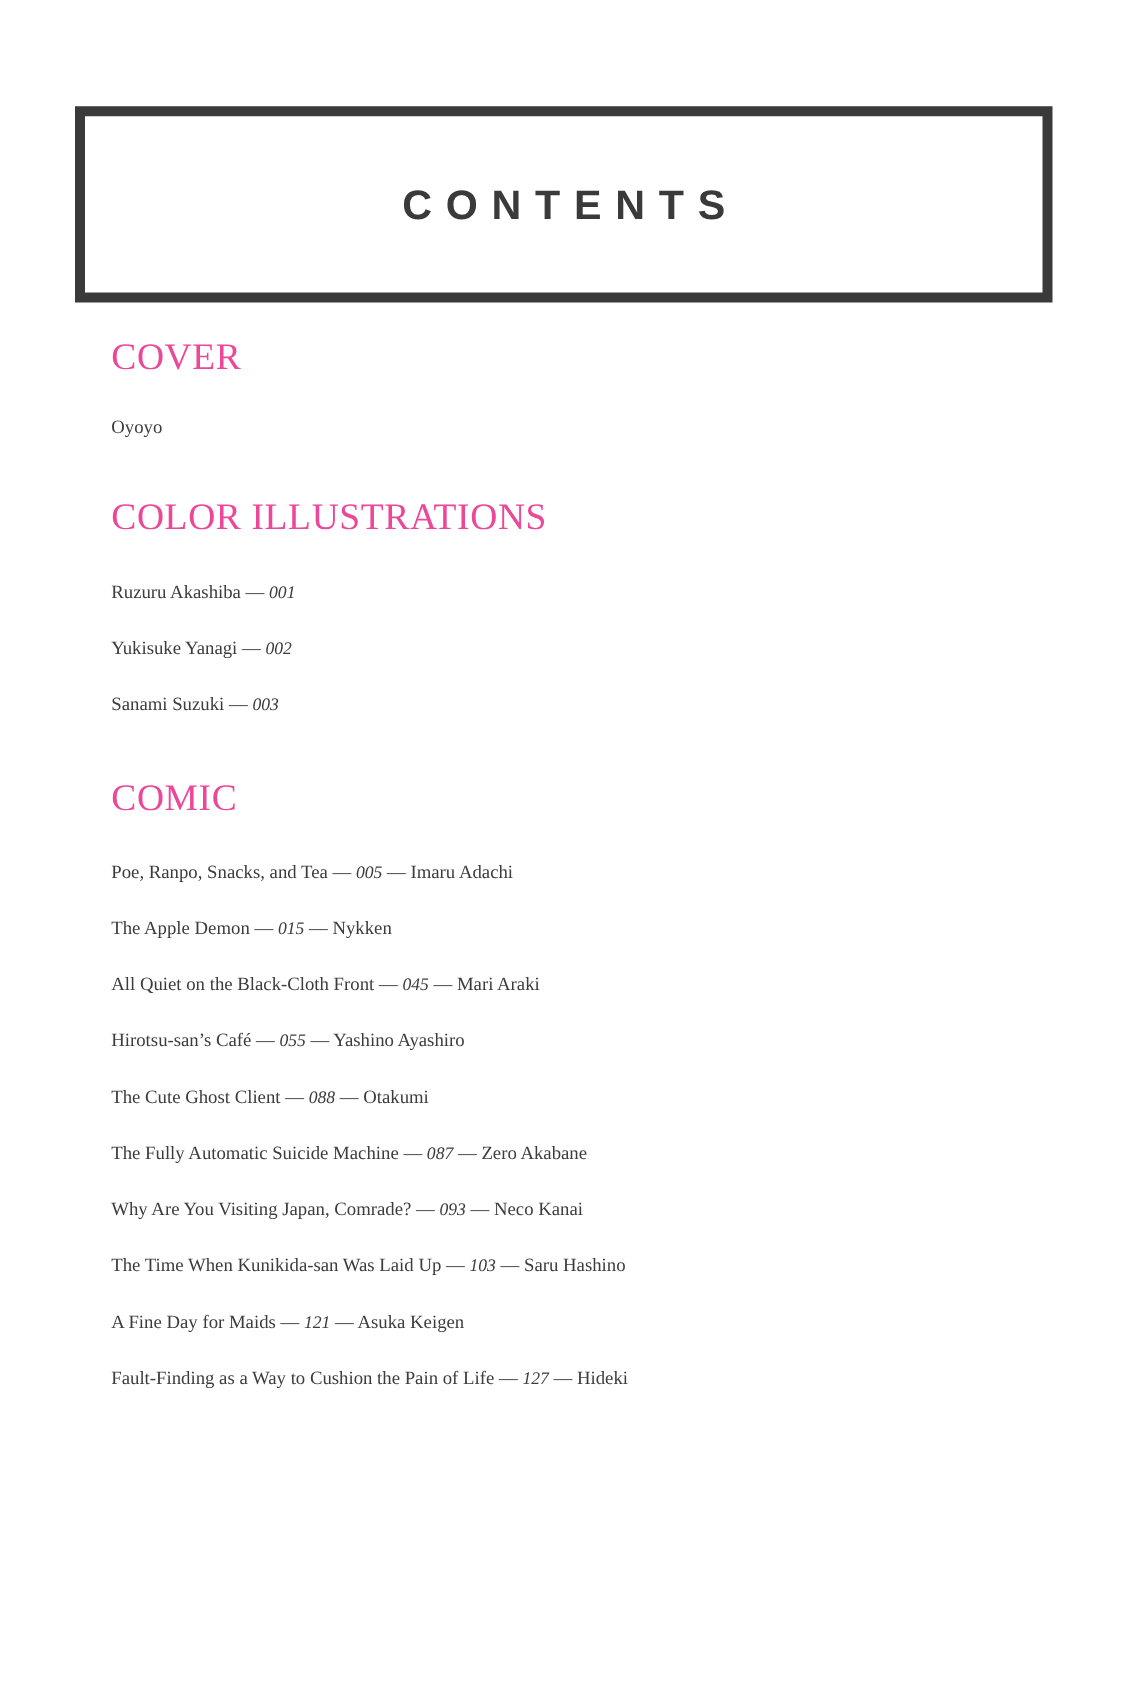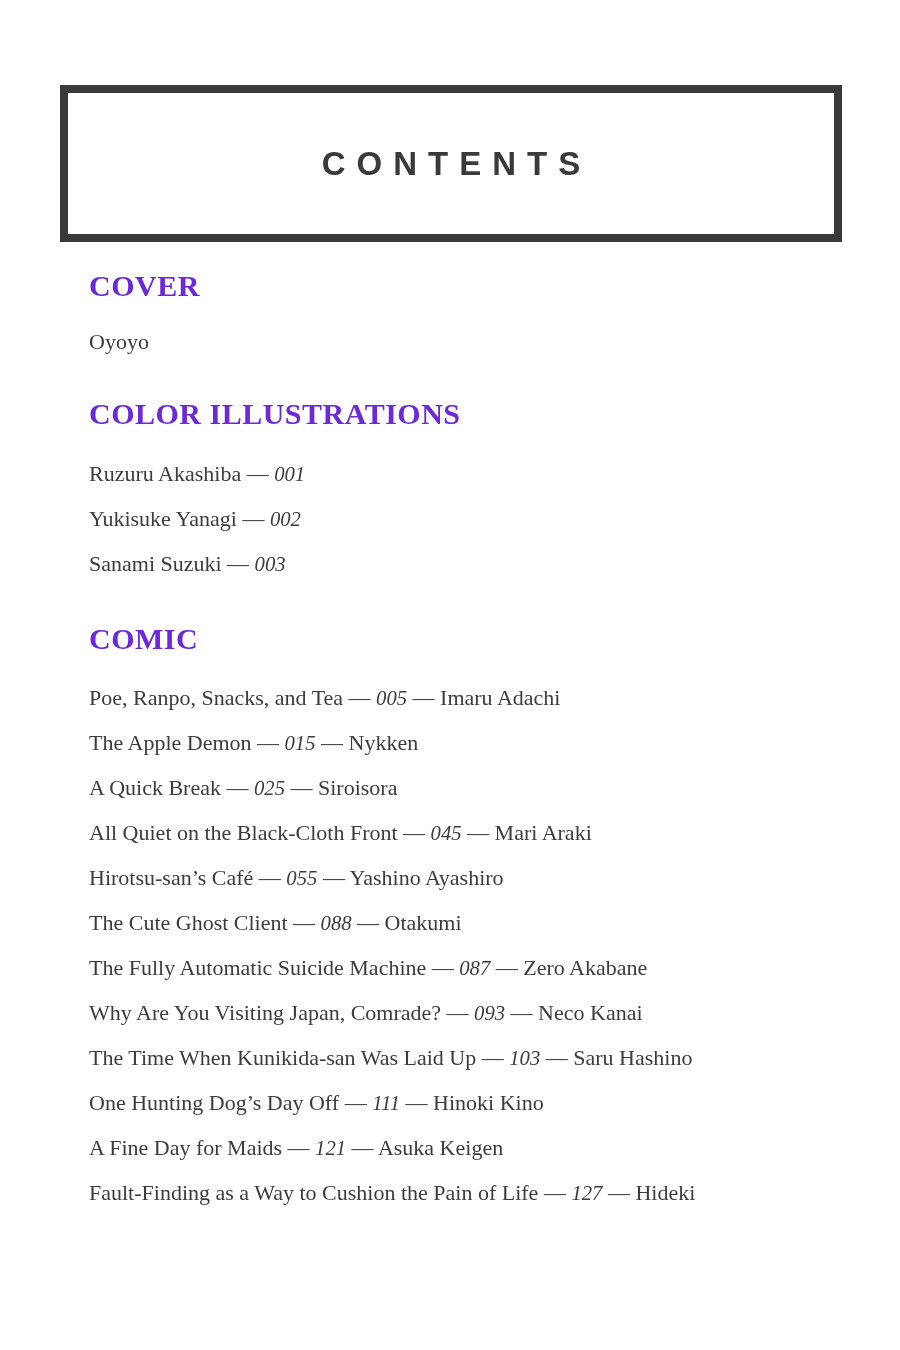--- a/index.html
+++ b/index.html
@@ -32,34 +32,34 @@
     letter-spacing: 11px;
     padding-left: 11px; 
     color: #3a3a3a;
     margin: 0;
   }
   .toc {
     padding-left: 29px;
     padding-right: 20px;
   }
   .section-heading {
-    font-weight: 700;
+    font-weight: 400;
     font-size: 30px;
     line-height: 36px;
     letter-spacing: 0.5px;
-    color: #6d28d9;
+    color: #ec4899;
     margin: 0;
   }
   .entries {
     list-style: none;
     margin: 0;
     padding: 0;
   }
   .entry {
-    font-size: 22px;
+    font-size: 15px;
     line-height: 28px;
     color: #3c3c3c;
     margin: 17px 0 0 0;
   }
   .entry:first-child { margin-top: 0; }
   .pagenum {
     font-style: italic;
     font-size: 0.94em;
   }
   
@@ -95,27 +95,25 @@
           <li class="entry"><span>Yukisuke Yanagi</span><span class="sep"> — </span><span class="pagenum">002</span></li>
           <li class="entry"><span>Sanami Suzuki</span><span class="sep"> — </span><span class="pagenum">003</span></li>
         </ul>
     </section>
 
     <section id="section-comic" class="toc-section">
       <h2 class="section-heading">COMIC</h2>
       <ul class="entries">
           <li class="entry"><span>Poe, Ranpo, Snacks, and Tea</span><span class="sep"> — </span><span class="pagenum">005</span><span class="sep"> — </span><span>Imaru Adachi</span></li>
           <li class="entry"><span>The Apple Demon</span><span class="sep"> — </span><span class="pagenum">015</span><span class="sep"> — </span><span>Nykken</span></li>
-          <li class="entry"><span>A Quick Break</span><span class="sep"> — </span><span class="pagenum">025</span><span class="sep"> — </span><span>Siroisora</span></li>
           <li class="entry"><span>All Quiet on the Black-Cloth Front</span><span class="sep"> — </span><span class="pagenum">045</span><span class="sep"> — </span><span>Mari Araki</span></li>
           <li class="entry"><span>Hirotsu-san’s Café</span><span class="sep"> — </span><span class="pagenum">055</span><span class="sep"> — </span><span>Yashino Ayashiro</span></li>
           <li class="entry"><span>The Cute Ghost Client</span><span class="sep"> — </span><span class="pagenum">088</span><span class="sep"> — </span><span>Otakumi</span></li>
           <li class="entry"><span>The Fully Automatic Suicide Machine</span><span class="sep"> — </span><span class="pagenum">087</span><span class="sep"> — </span><span>Zero Akabane</span></li>
           <li class="entry"><span>Why Are You Visiting Japan, Comrade?</span><span class="sep"> — </span><span class="pagenum">093</span><span class="sep"> — </span><span>Neco Kanai</span></li>
           <li class="entry"><span>The Time When Kunikida-san Was Laid Up</span><span class="sep"> — </span><span class="pagenum">103</span><span class="sep"> — </span><span>Saru Hashino</span></li>
-          <li class="entry"><span>One Hunting Dog’s Day Off</span><span class="sep"> — </span><span class="pagenum">111</span><span class="sep"> — </span><span>Hinoki Kino</span></li>
           <li class="entry"><span>A Fine Day for Maids</span><span class="sep"> — </span><span class="pagenum">121</span><span class="sep"> — </span><span>Asuka Keigen</span></li>
           <li class="entry"><span>Fault-Finding as a Way to Cushion the Pain of Life</span><span class="sep"> — </span><span class="pagenum">127</span><span class="sep"> — </span><span>Hideki</span></li>
         </ul>
     </section>
 
   </div>
 </div>
 
 </body></html>

